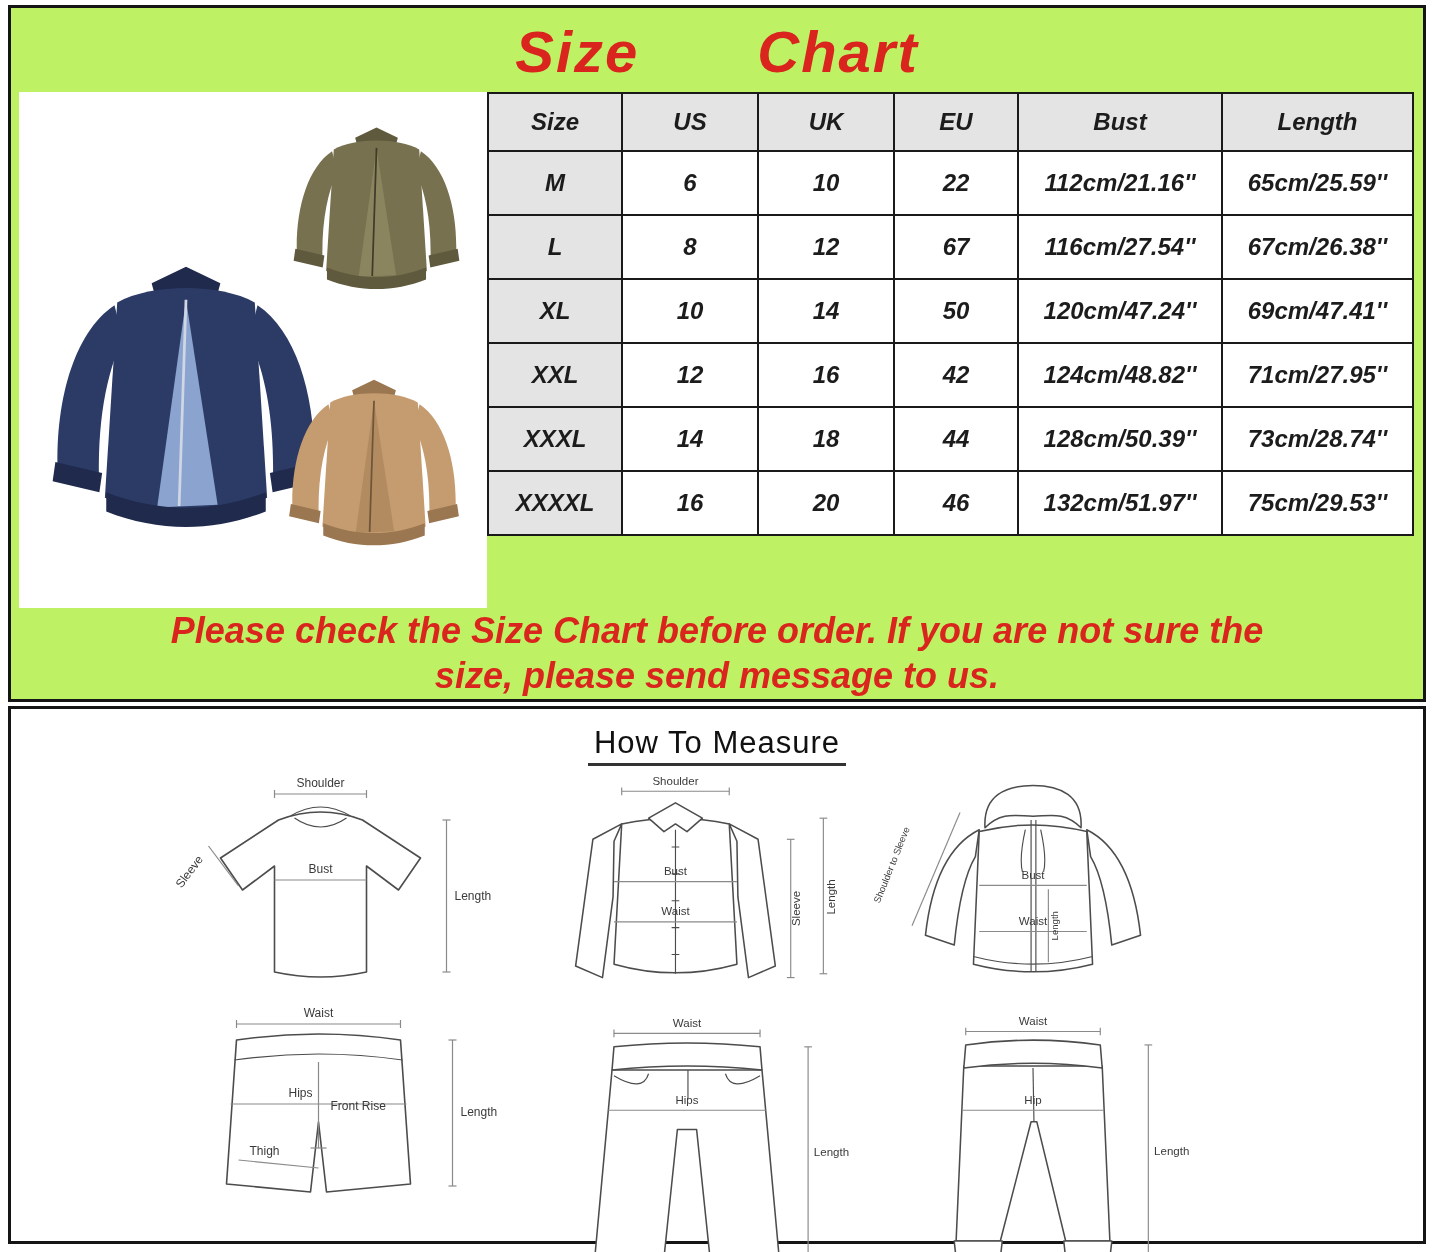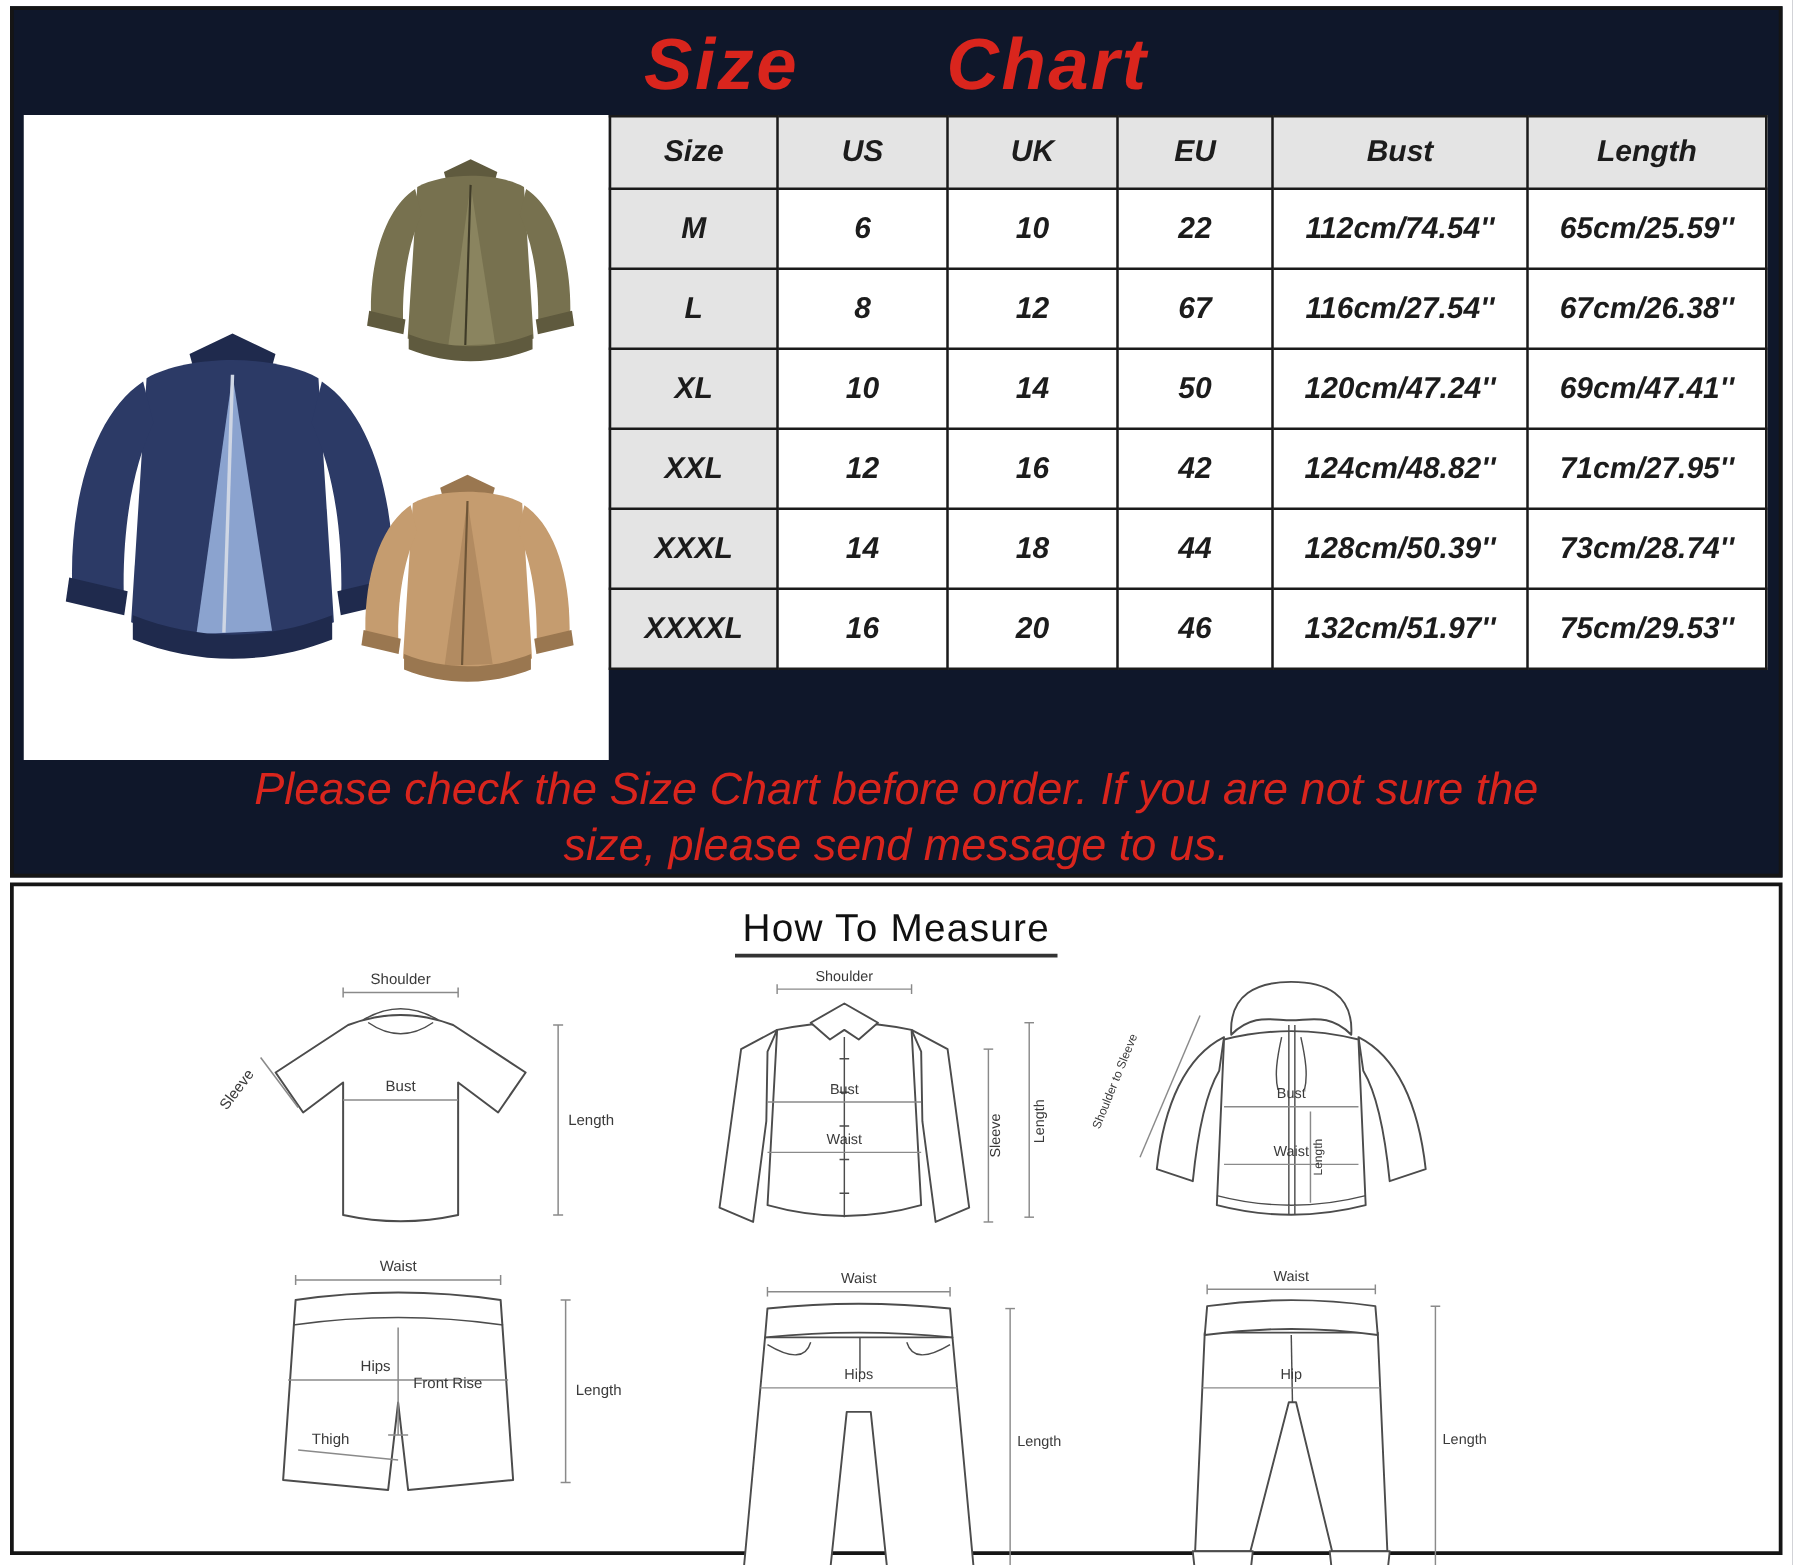--- a/index.html
+++ b/index.html
@@ -1,21 +1,21 @@
 <!DOCTYPE html>
 <html><head>
 <meta charset="utf-8">
 <style>
   html,body{margin:0;padding:0;background:#fff;}
   .page{position:relative;width:1434px;height:1252px;background:#fff;
         font-family:"Liberation Sans",sans-serif;overflow:hidden;}
 
   
   .top-box{position:absolute;left:8px;top:5px;width:1418px;height:697px;
-           box-sizing:border-box;background:#0f172a;border:3px solid #151515;}
+           box-sizing:border-box;background:#bef264;border:3px solid #151515;}
   .banner-title{position:absolute;top:10px;left:0;width:100%;text-align:center;
                 font-size:58px;font-weight:bold;font-style:italic;color:#d9251d;
                 letter-spacing:2px;}
   .banner-title .w2{margin-left:118px;}
 
   .photo-area{position:absolute;left:8px;top:84px;width:468px;height:516px;background:#fff;}
   .jacket{position:absolute;}
   .j-navy {left:2px;  top:150px;width:330px;height:330px;
            --body:#2c3a66;--lining:#8ba3cf;--trim:#1f2a4d;--zip:#cfd6e4;}
   .j-olive{left:255px;top:20px; width:205px;height:205px;
@@ -25,21 +25,21 @@
 
   table.size-table{position:absolute;left:476px;top:84px;border-collapse:collapse;
                    table-layout:fixed;background:#fff;}
   .size-table th,.size-table td{border:2px solid #1a1a1a;text-align:center;
        font-style:italic;font-weight:bold;color:#1c1c1c;padding:0;}
   .size-table th{height:56px;background:#e4e4e4;font-size:24px;}
   .size-table td{height:62px;font-size:24px;}
   .size-table td:first-child{background:#e4e4e4;}
 
   .notice{position:absolute;left:0;top:600px;width:100%;text-align:center;
-          font-size:36px;line-height:45px;font-weight:normal;font-style:italic;
+          font-size:36px;line-height:45px;font-weight:bold;font-style:italic;
           color:#d9251d;}
 
   
   .bottom-box{position:absolute;left:8px;top:706px;width:1418px;height:538px;
               box-sizing:border-box;background:#fff;border:3px solid #151515;}
   .measure-head{text-align:center;margin-top:16px;}
   .measure-head span{display:inline-block;font-size:31px;color:#111;
                      letter-spacing:1px;border-bottom:3px solid #333;padding:0 6px 2px;}
   .diagram-row{display:flex;justify-content:space-between;
                padding:8px 220px 0 140px;}
@@ -108,21 +108,21 @@
           <th>Bust</th>
           <th>Length</th>
         </tr>
       </thead>
       <tbody>
         <tr>
           <td>M</td>
           <td>6</td>
           <td>10</td>
           <td>22</td>
-          <td>112cm/74.54''</td>
+          <td>112cm/21.16''</td>
           <td>65cm/25.59''</td>
         </tr>
         <tr>
           <td>L</td>
           <td>8</td>
           <td>12</td>
           <td>67</td>
           <td>116cm/27.54''</td>
           <td>67cm/26.38''</td>
         </tr>

